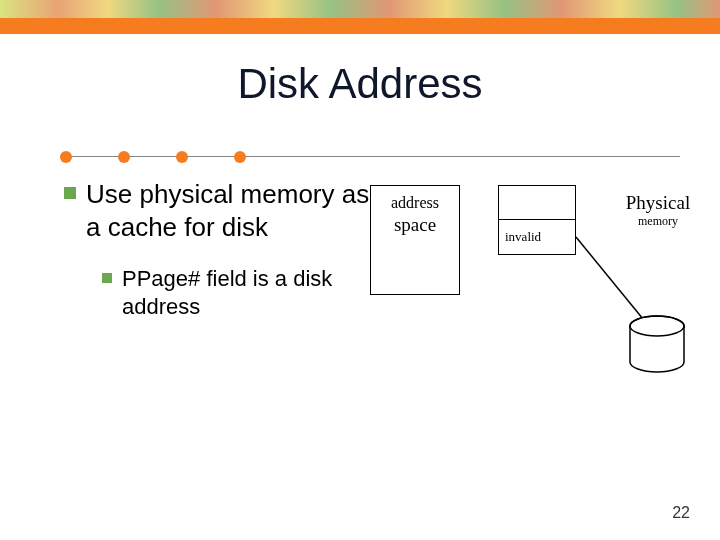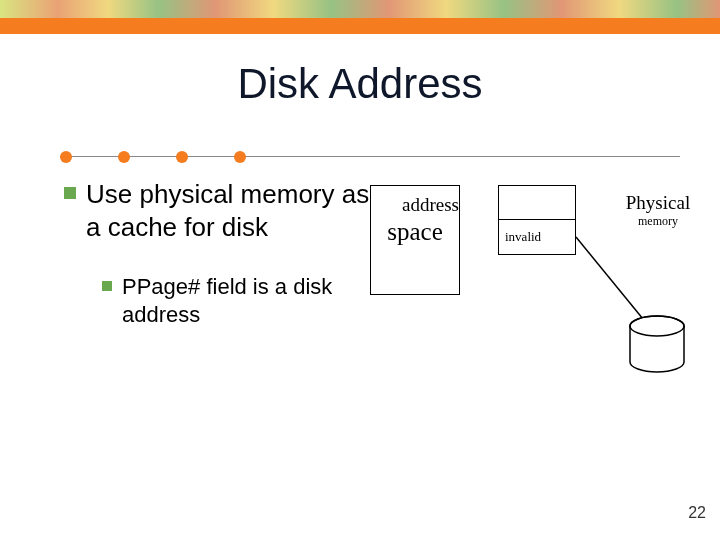--- a/index.html
+++ b/index.html
@@ -81,21 +81,21 @@
     margin-top: 9px;
     margin-right: 10px;
     flex: 0 0 auto;
   }
   .bullet-text {
     font-size: 26px;
     line-height: 1.25;
     color: #000;
   }
   .sub-bullets {
-    margin-top: 30px;
+    margin-top: 22px;
     margin-left: 38px;
   }
   .sub-bullets .bullet-sq {
     width: 10px; height: 10px;
     margin-top: 8px;
   }
   .sub-bullets .bullet-text {
     font-size: 22px;
   }
   .diagram {
@@ -109,22 +109,22 @@
     position: absolute;
     left: 0; top: 5px;
     width: 90px; height: 110px;
     border: 1.5px solid #000;
     text-align: center;
     font-family: "Times New Roman", serif;
     padding-top: 6px;
     box-sizing: border-box;
   }
   .vas-box .l1 { font-size: 20px; }
-  .vas-box .l2 { font-size: 19px; margin-top: 2px; text-align: right; }
-  .vas-box .l3 { font-size: 25px; margin-top: 2px; }
+  .vas-box .l2 { font-size: 16px; margin-top: 2px; }
+  .vas-box .l3 { font-size: 19px; margin-top: 2px; }
   .pt-box {
     position: absolute;
     left: 128px; top: 5px;
     width: 78px; height: 70px;
     border: 1.5px solid #000;
     box-sizing: border-box;
   }
   .pt-row {
     height: 50%;
     border-bottom: 1.5px solid #000;
@@ -146,21 +146,21 @@
   .pm-label .l1 { font-size: 19px; }
   .pm-label .l2 { font-size: 12px; }
   .disk {
     position: absolute;
     left: 258px; top: 135px;
     width: 58px; height: 58px;
   }
   .page-num {
     position: absolute;
     bottom: 18px;
-    right: 14px;
+    right: 30px;
     font-size: 16px;
     color: #333;
   }
 </style>
 </head>
 <body>
 
 <div class="slide">
 
   <div class="top-band"></div>

